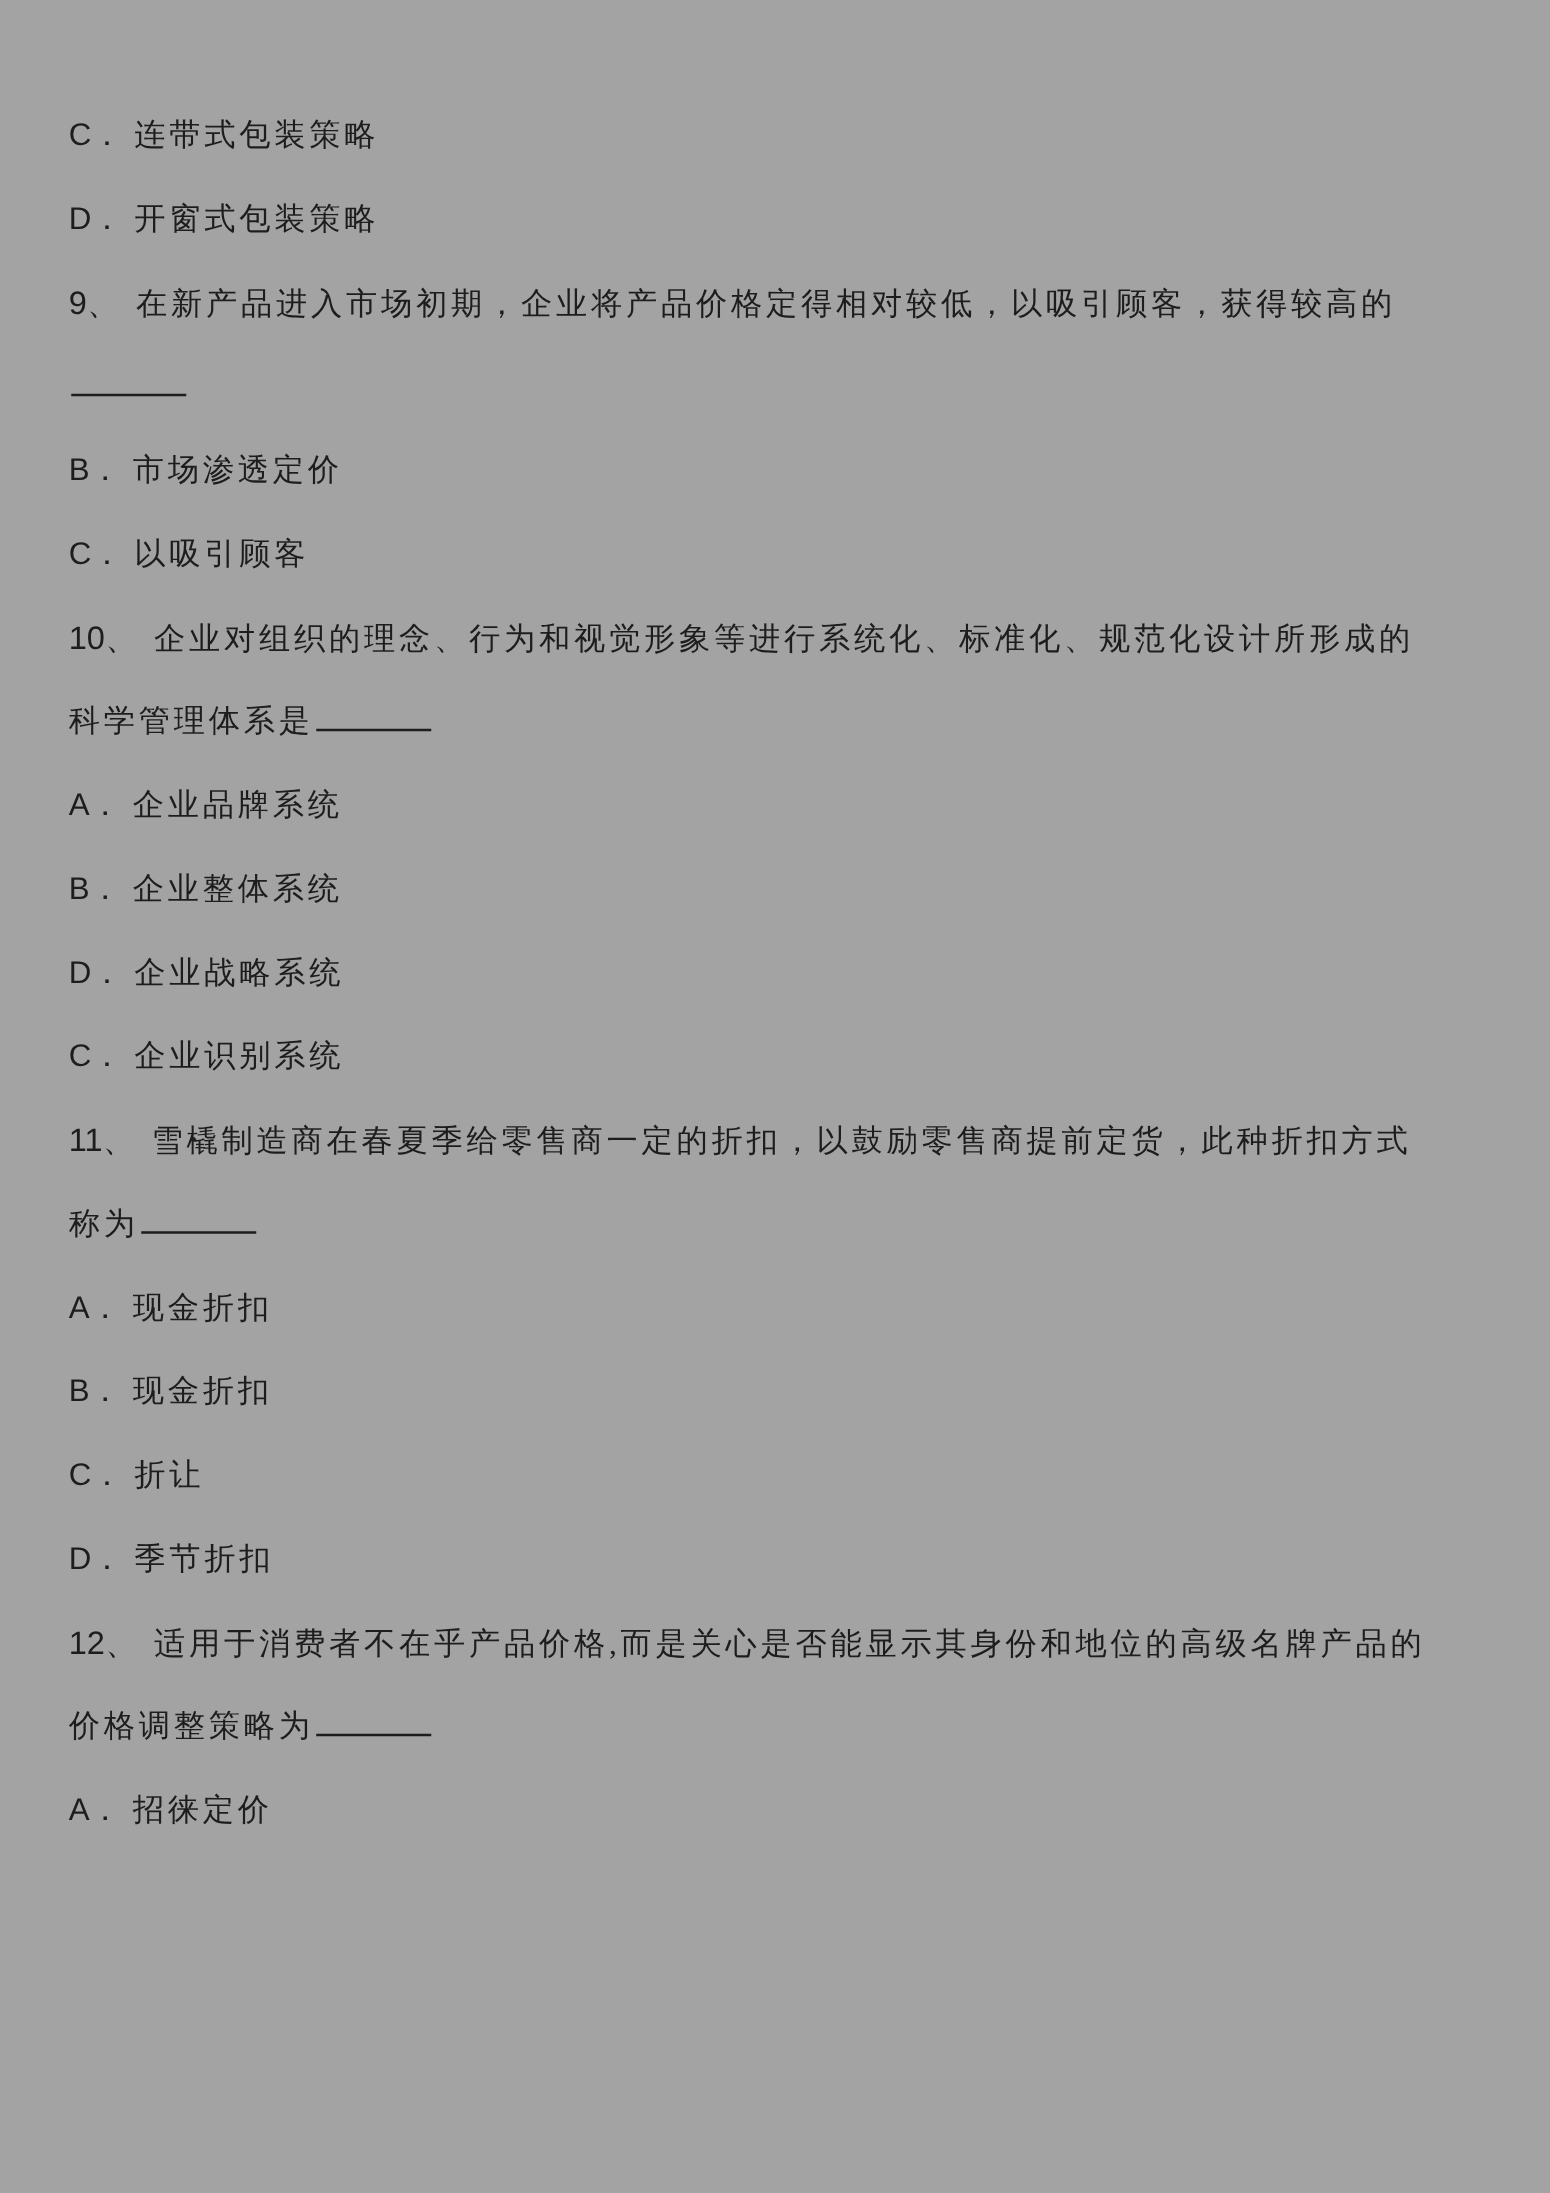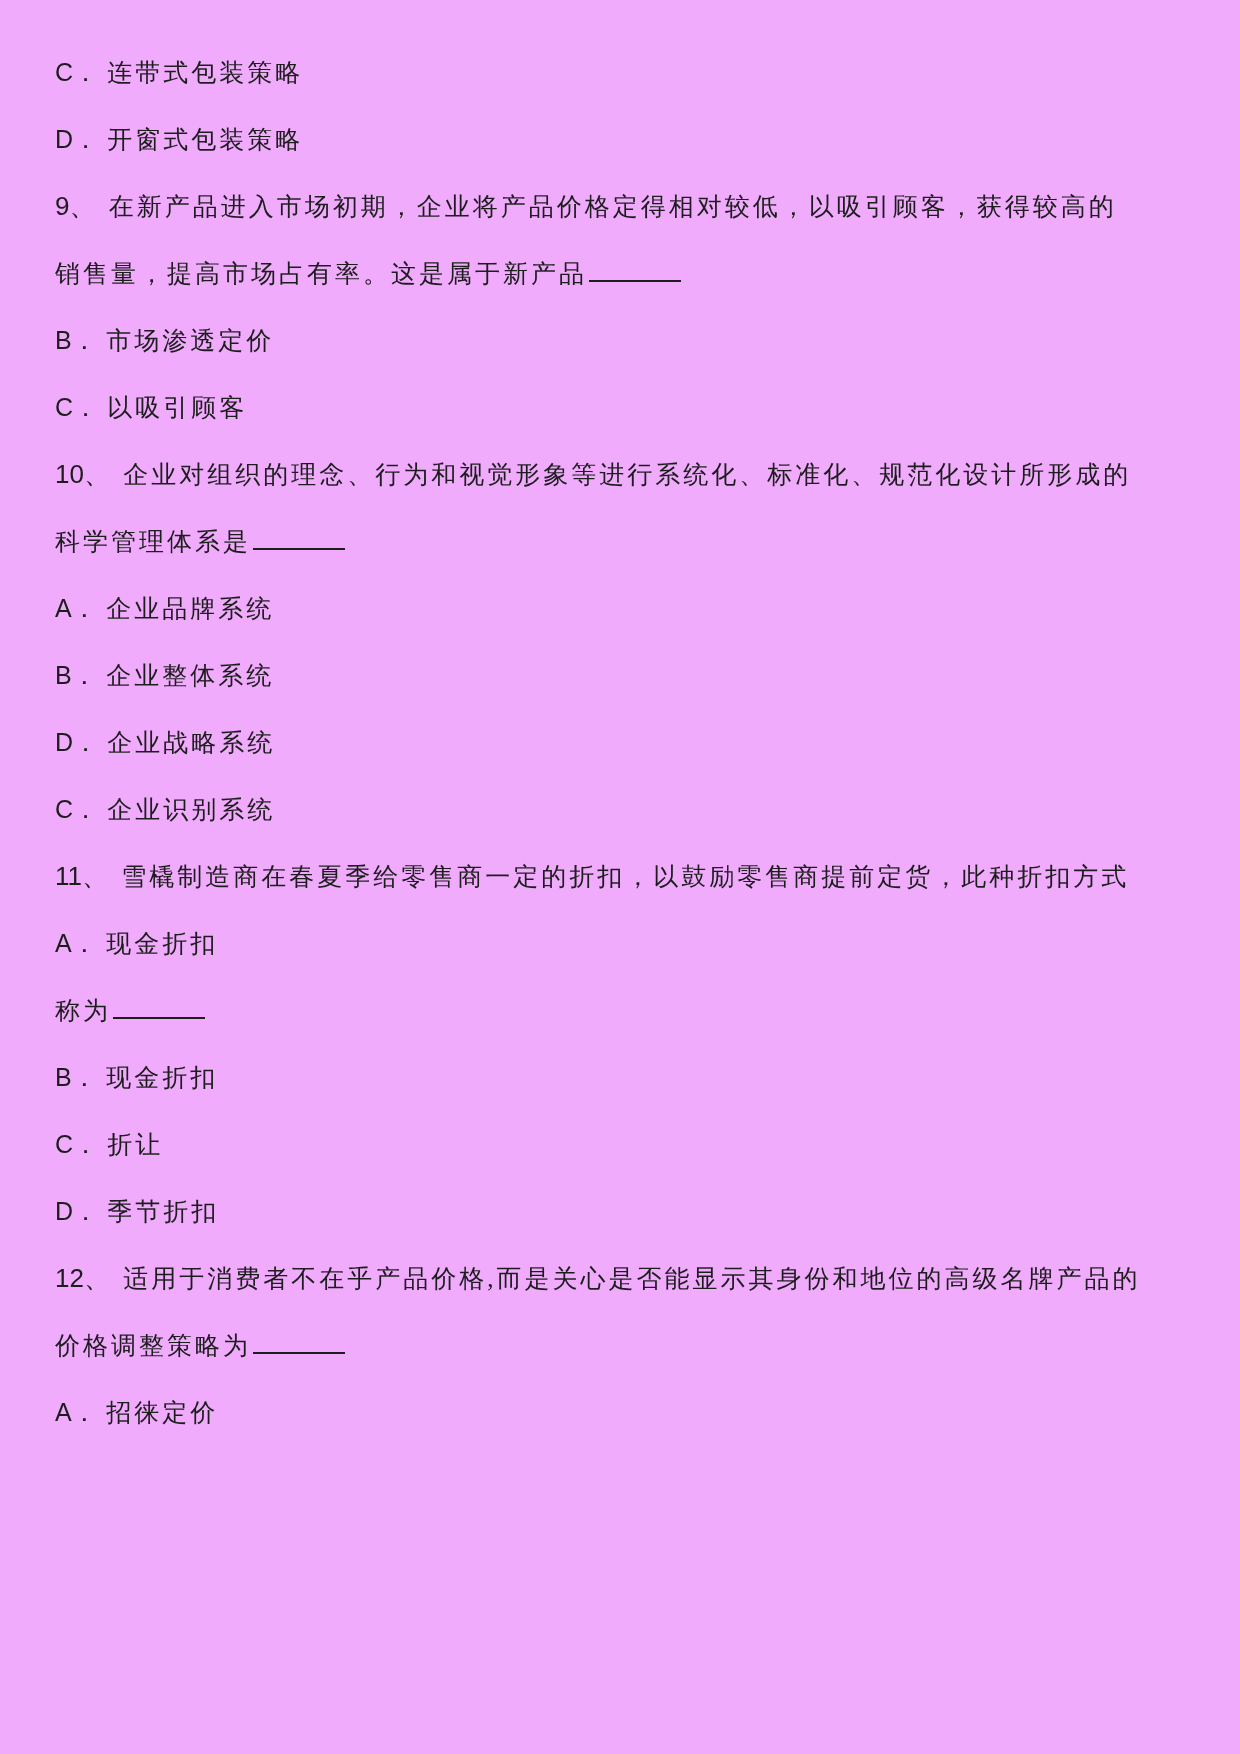--- a/index.html
+++ b/index.html
@@ -11,22 +11,22 @@
     width: 1240px;
     height: 1754px;
     font-family: "Liberation Serif", "DejaVu Serif", serif;
     color: #1d1d1d;
     overflow: hidden;
   }
   .page {
     box-sizing: border-box;
     width: 1240px;
     height: 1754px;
-    padding: 56px 55px 0 55px;
-    background: #f0abfc;
+    padding: 92px 55px 0 55px;
+    background: #a3a3a3;
   }
   .line {
     height: 33px;
     margin-bottom: 34px;
     font-size: 25px;
     letter-spacing: 3px;
     white-space: nowrap;
     line-height: 33px;
   }
   .label {
@@ -67,21 +67,21 @@
   <div class="line">
     <span class="label">D．</span>
     <span class="opt-text">开窗式包装策略</span>
   </div>
 
   <div class="line">
     <span class="qnum">9、</span>
     <span class="stem-text">在新产品进入市场初期，企业将产品价格定得相对较低，以吸引顾客，获得较高的</span>
   </div>
   <div class="line">
-    <span class="cont-text">销售量，提高市场占有率。这是属于新产品</span><span class="blank"></span>
+    <span class="blank"></span>
   </div>
   <div class="line">
     <span class="label">B．</span>
     <span class="opt-text">市场渗透定价</span>
   </div>
   <div class="line">
     <span class="label">C．</span>
     <span class="opt-text">以吸引顾客</span>
   </div>
 
@@ -107,25 +107,25 @@
   <div class="line">
     <span class="label">C．</span>
     <span class="opt-text">企业识别系统</span>
   </div>
 
   <div class="line">
     <span class="qnum">11、</span>
     <span class="stem-text">雪橇制造商在春夏季给零售商一定的折扣，以鼓励零售商提前定货，此种折扣方式</span>
   </div>
   <div class="line">
+    <span class="cont-text">称为</span><span class="blank"></span>
+  </div>
+  <div class="line">
     <span class="label">A．</span>
     <span class="opt-text">现金折扣</span>
-  </div>
-  <div class="line">
-    <span class="cont-text">称为</span><span class="blank"></span>
   </div>
   <div class="line">
     <span class="label">B．</span>
     <span class="opt-text">现金折扣</span>
   </div>
   <div class="line">
     <span class="label">C．</span>
     <span class="opt-text">折让</span>
   </div>
   <div class="line">

